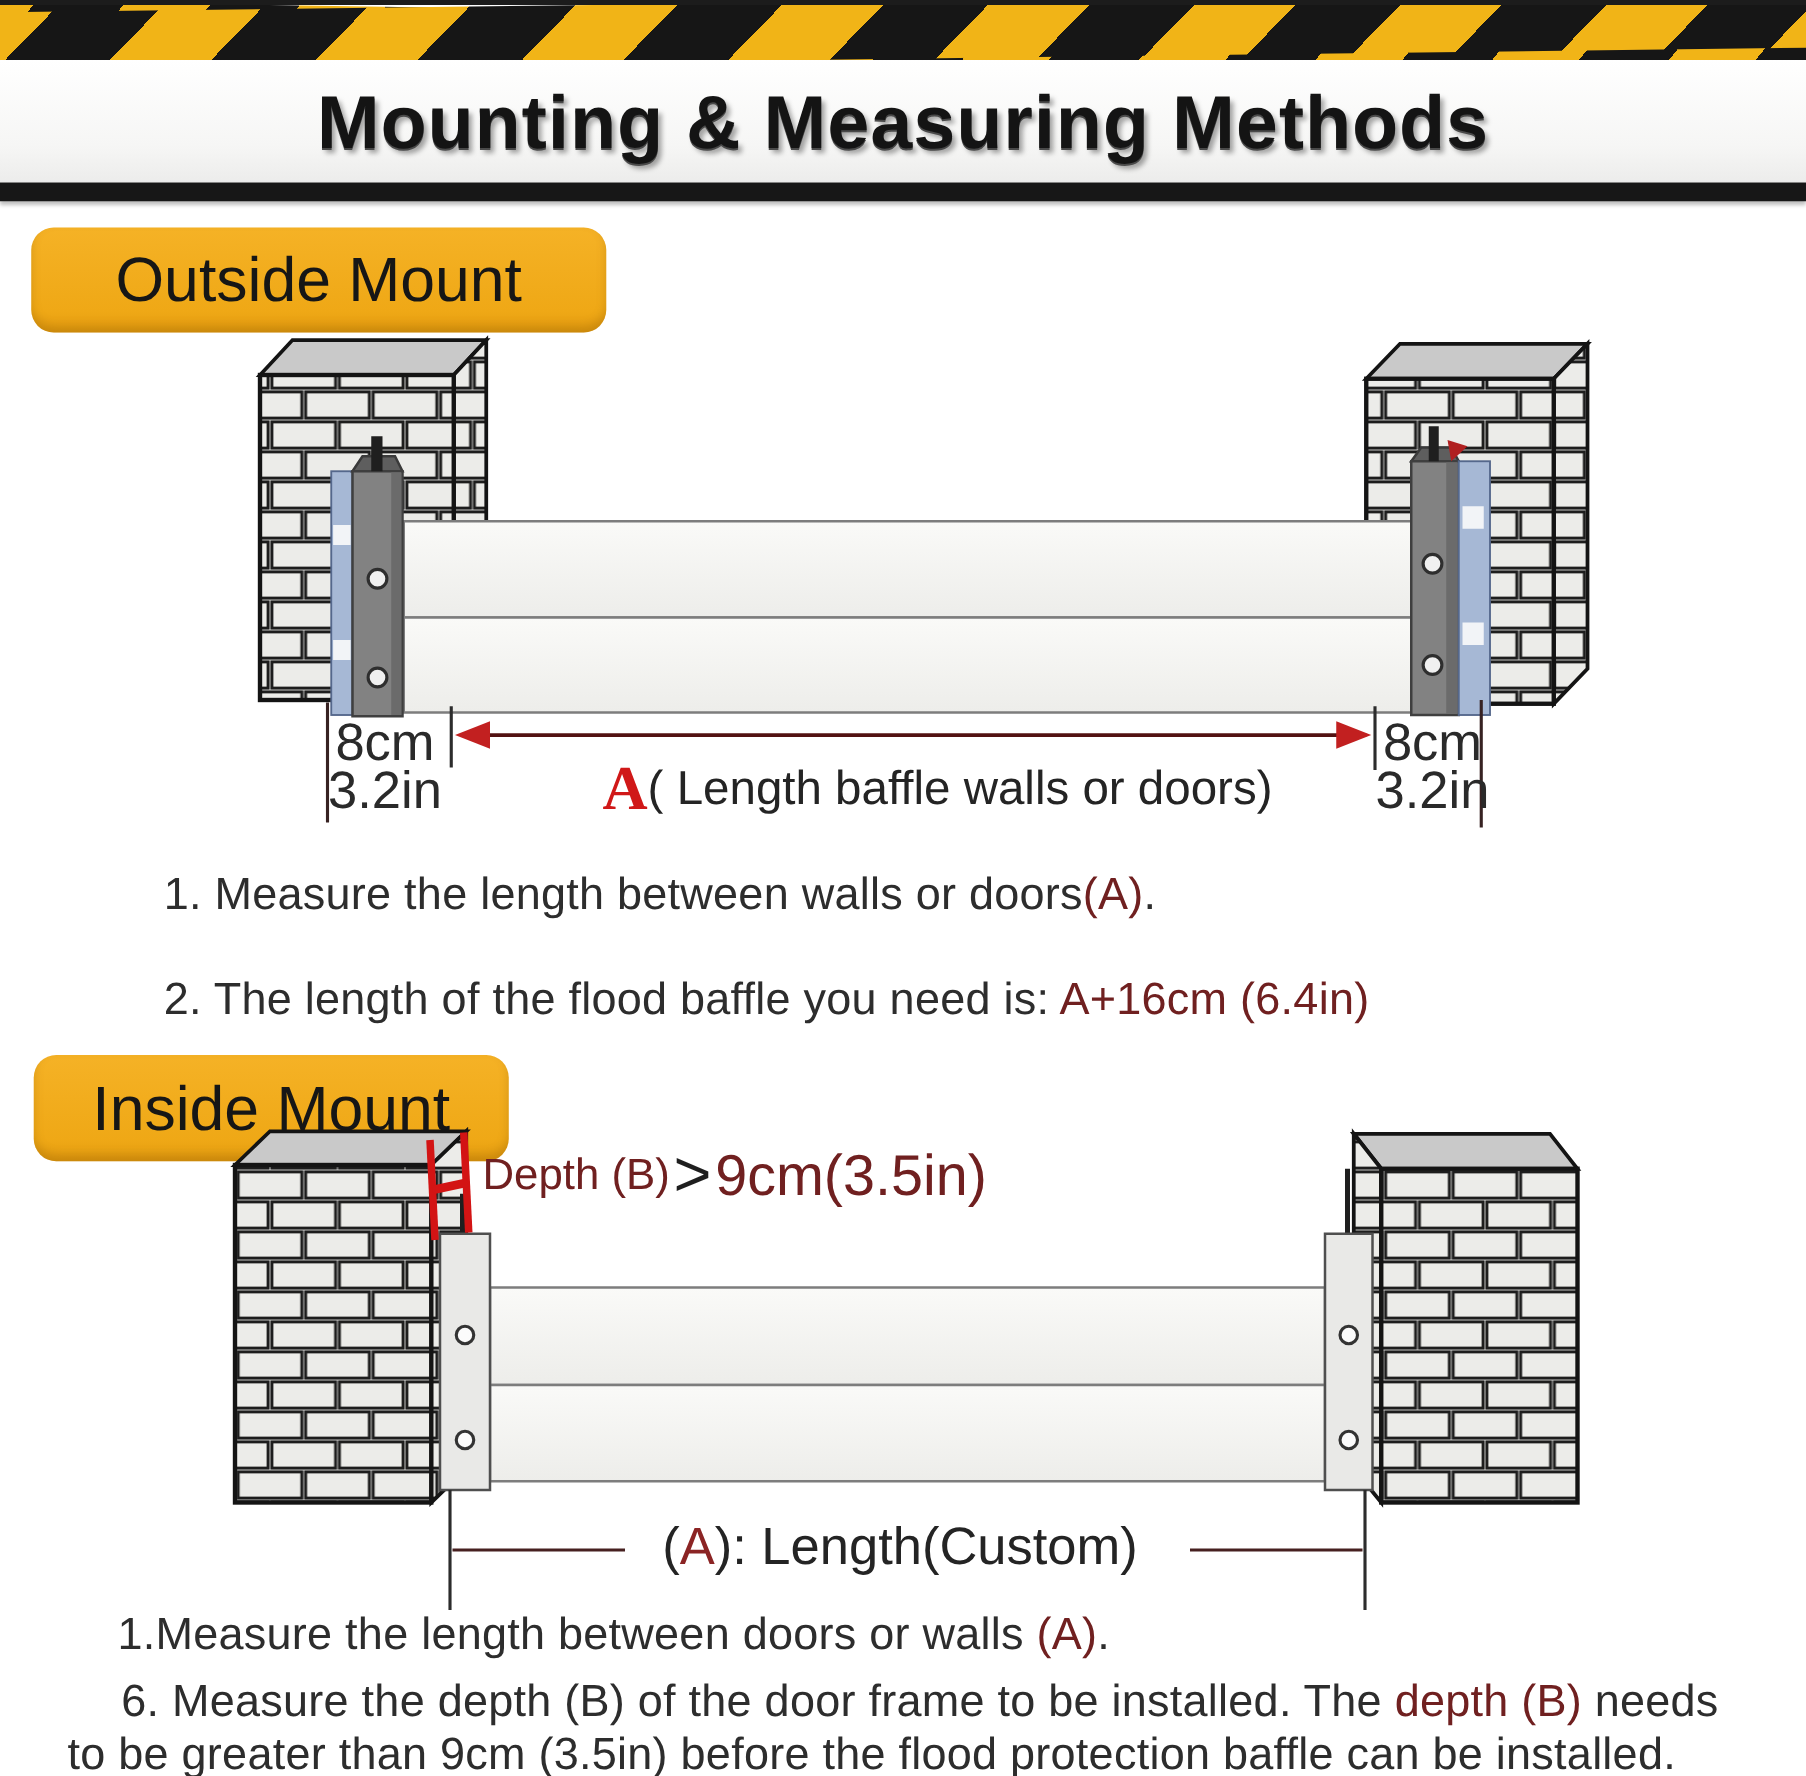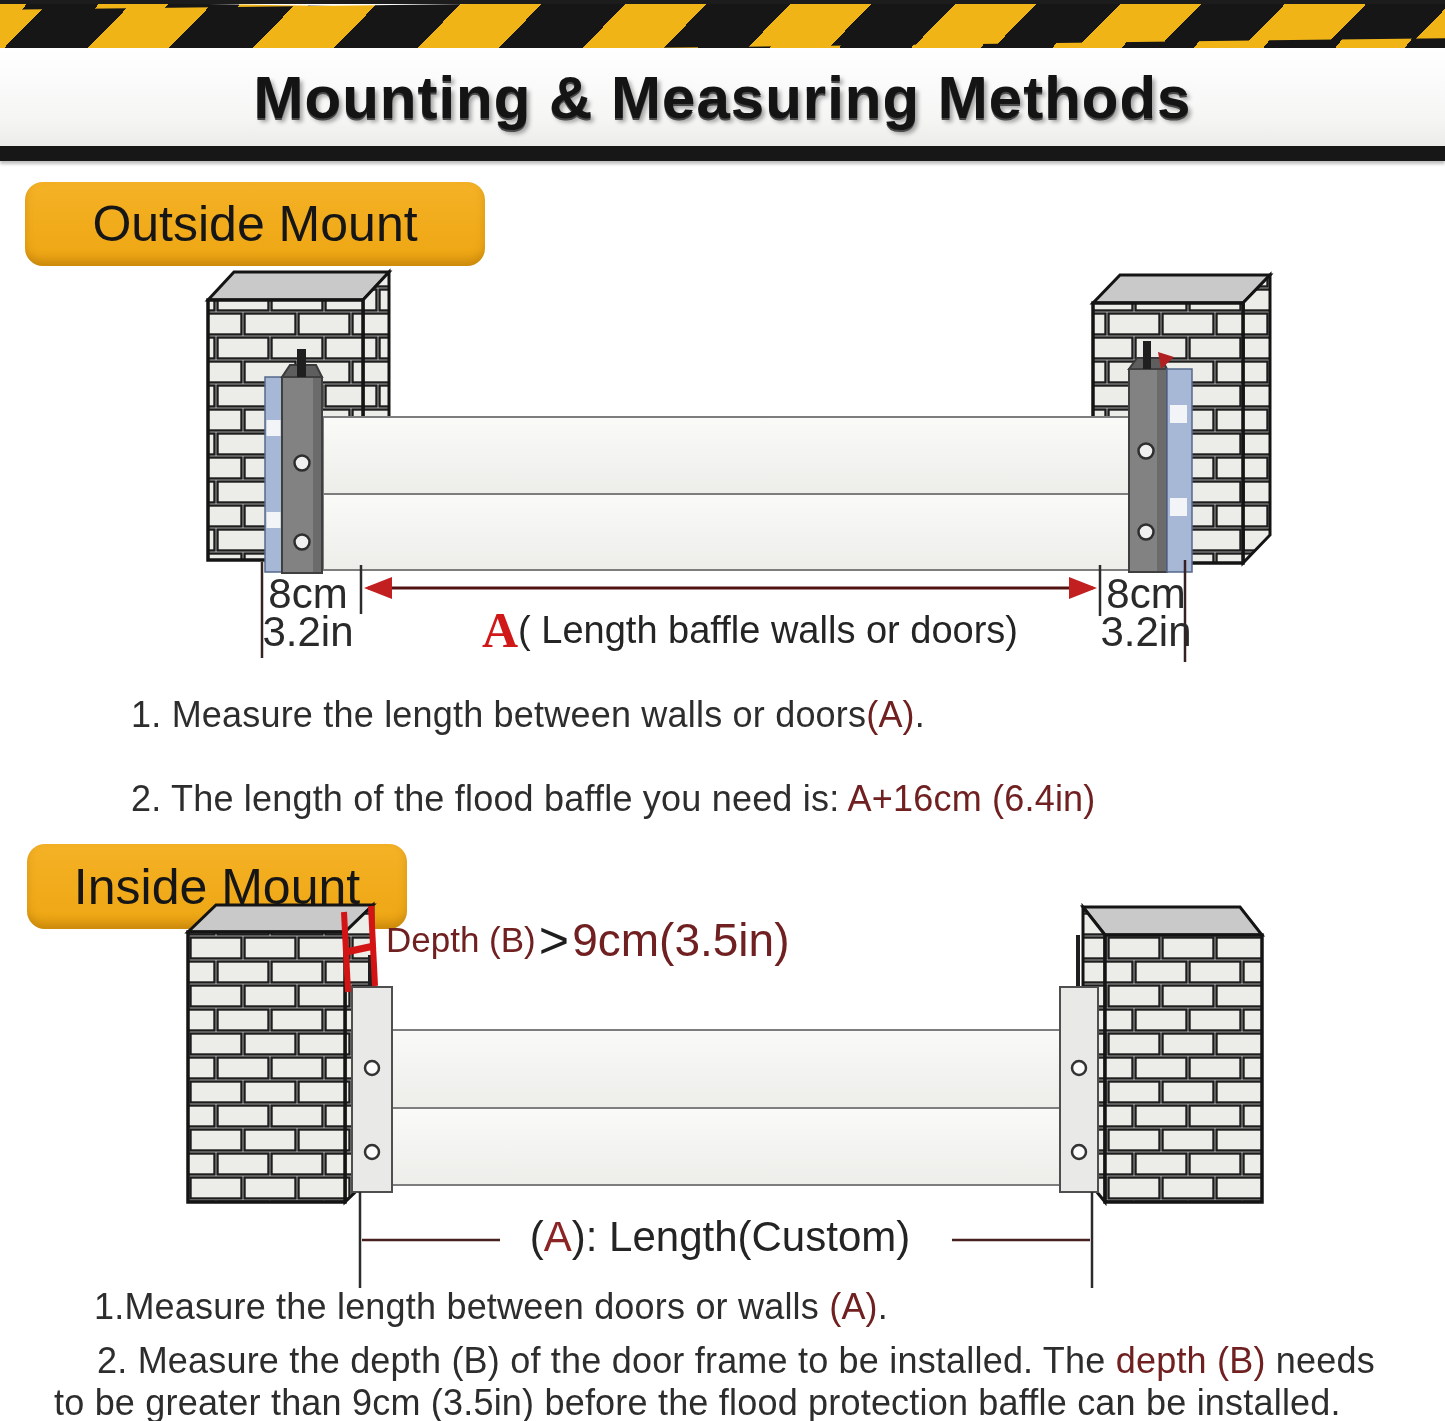--- a/index.html
+++ b/index.html
@@ -234,19 +234,19 @@
     <span class="d-val">9cm(3.5in)</span>
   </div>
   <div class="txt" id="length-label">
     <span>(</span><span class="m">A</span><span>): Length(Custom)</span>
   </div>
 
   <div class="step" id="i-step1">
     <span>1.Measure the length between doors or walls </span><span class="maroon">(A)</span><span>.</span>
   </div>
   <div class="step" id="i-step2">
-    <span>2. Measure the depth (B) of the door frame to be installed. The </span><span class="maroon">depth (B)</span><span> needs</span>
+    <span>6. Measure the depth (B) of the door frame to be installed. The </span><span class="maroon">depth (B)</span><span> needs</span>
   </div>
   <div class="step" id="i-step3">
     <span>to be greater than 9cm (3.5in) before the flood protection baffle can be installed.</span>
   </div>
 
 </div>
 
 </body></html>

